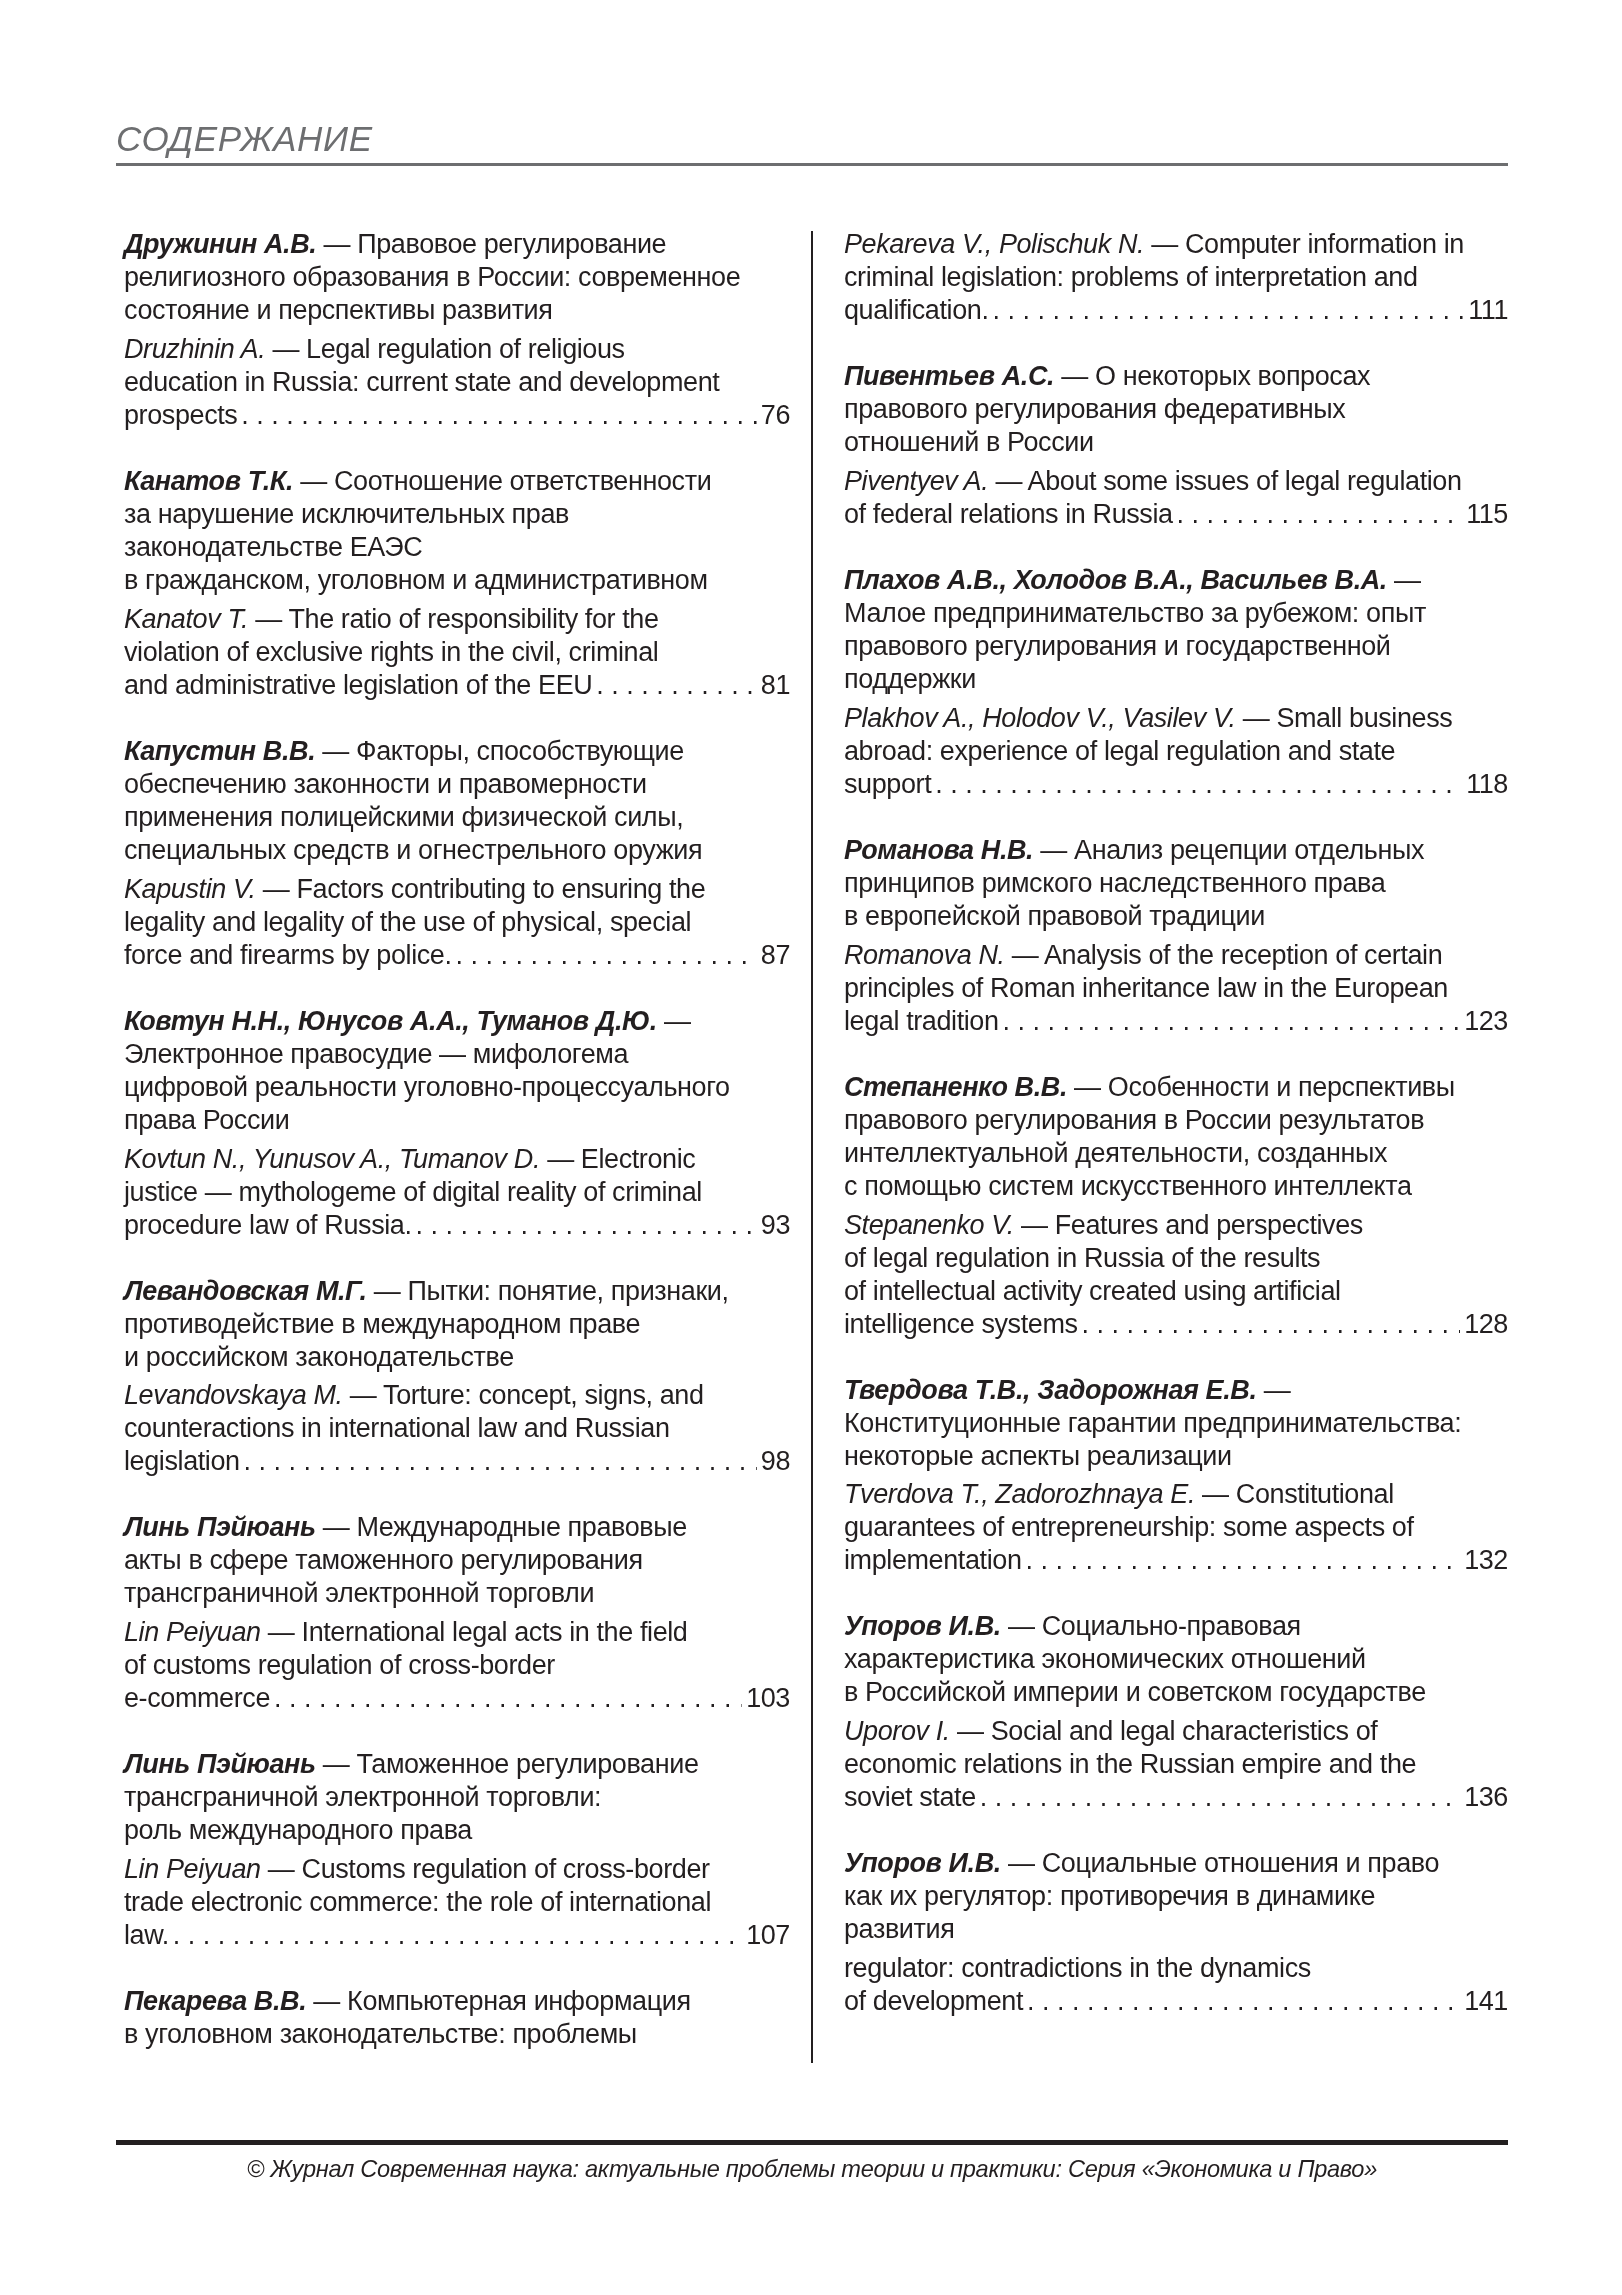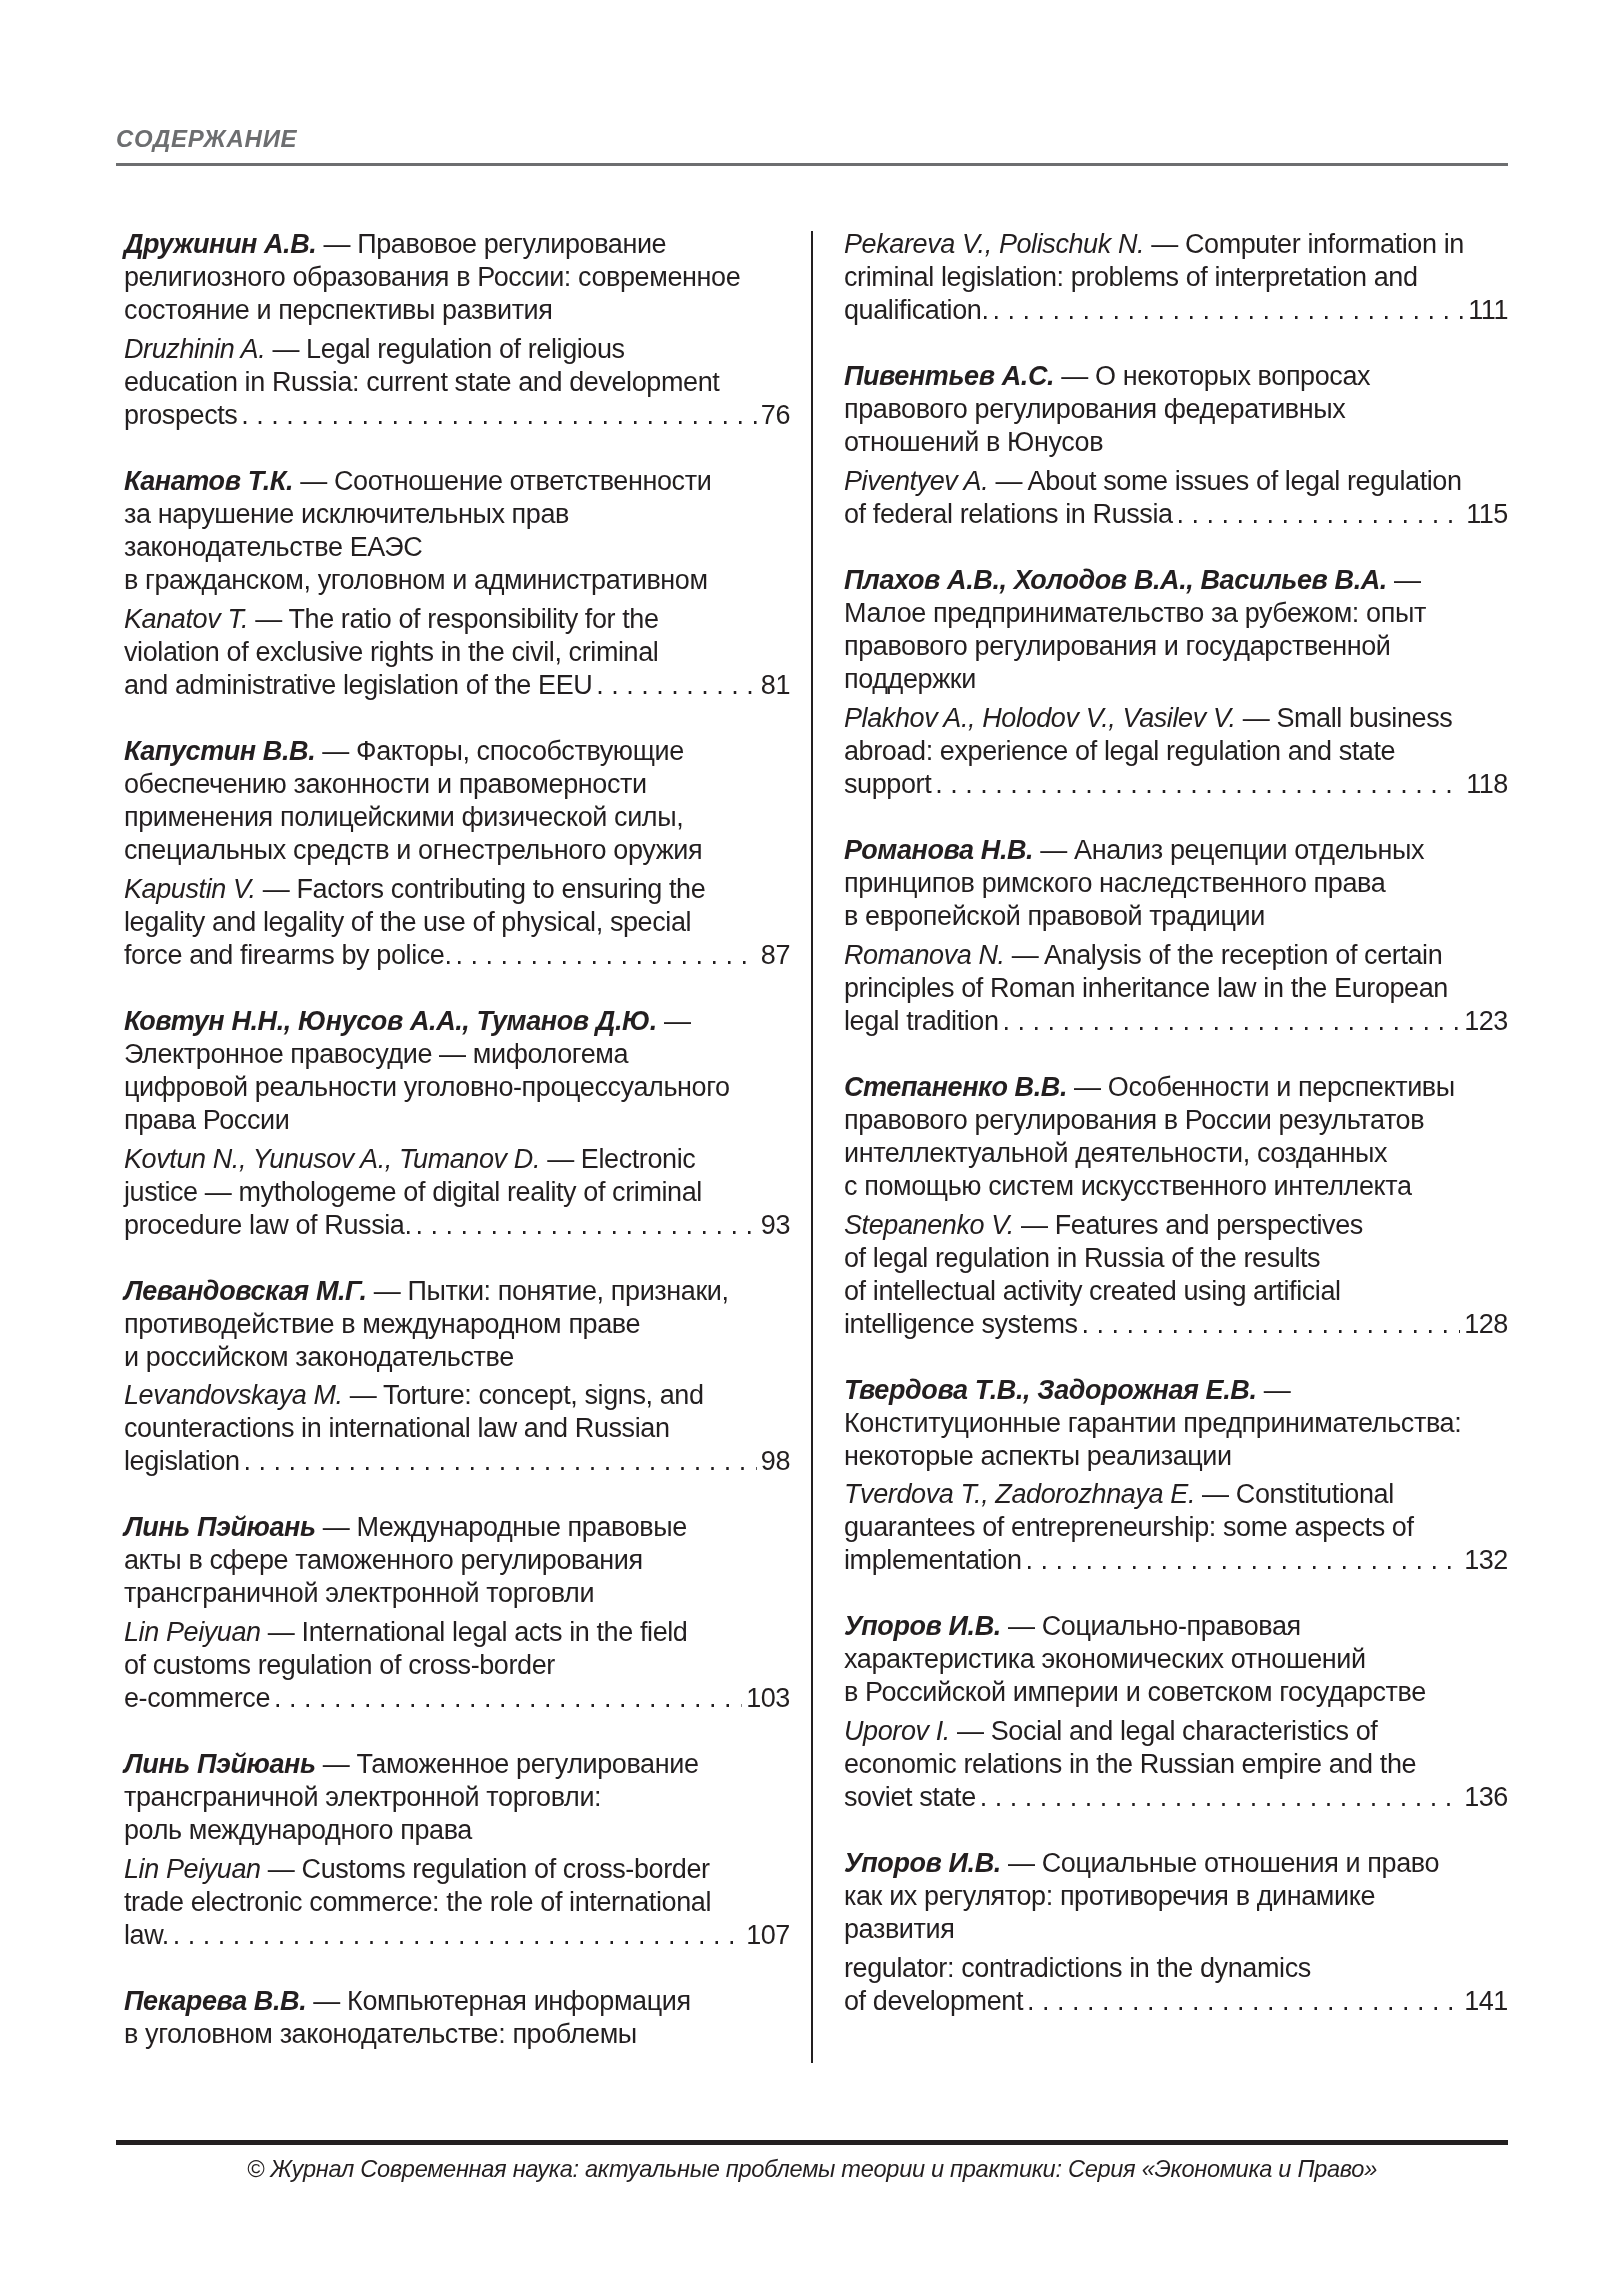--- a/index.html
+++ b/index.html
@@ -6,22 +6,22 @@
     body {
       width: 1623px; height: 2295px; position: relative; overflow: hidden;
       font-family: "Liberation Sans", "DejaVu Sans", sans-serif;
       color: #231f20;
     }
     .page-header {
       position: absolute; left: 116px; top: 119px; width: 1392px;
     }
     .page-title {
       font-family: "Liberation Sans", sans-serif;
-      font-style: italic; font-weight: bold;
-      font-size: 24px; letter-spacing: 0.7px;
+      font-style: italic; font-weight: normal;
+      font-size: 35px; letter-spacing: 0.7px;
       color: #6d6e70; margin: 0; line-height: 39px;
     }
     .header-rule {
       position: absolute; left: 116px; top: 163px; width: 1392px; height: 3.3px;
       background: #6d6e70;
     }
     .column {
       position: absolute; top: 228px;
       font-size: 27px; line-height: 33px;
       letter-spacing: -0.4px;
@@ -166,21 +166,21 @@
         <span class="line"><span class="author">Pekareva V., Polischuk N.</span> <span>— Computer information in</span></span>
         <span class="line">criminal legislation: problems of interpretation and</span>
         <div class="en-last">
           <span class="tail">qualification.</span>
           <span class="leader"></span>
           <span class="page-num">111</span>
         </div>
       </div>
     </div>
     <div class="entry">
-      <div class="ru"><span class="author">Пивентьев А.С.</span> <span>— О некоторых вопросах</span><span class="line">правового регулирования федеративных</span><span class="line">отношений в Юнусов</span></div>
+      <div class="ru"><span class="author">Пивентьев А.С.</span> <span>— О некоторых вопросах</span><span class="line">правового регулирования федеративных</span><span class="line">отношений в России</span></div>
       <div class="en">
         <span class="line"><span class="author">Piventyev A.</span> <span>— About some issues of legal regulation</span></span>
         <div class="en-last">
           <span class="tail">of federal relations in Russia</span>
           <span class="leader"></span>
           <span class="page-num">115</span>
         </div>
       </div>
     </div>
     <div class="entry">

